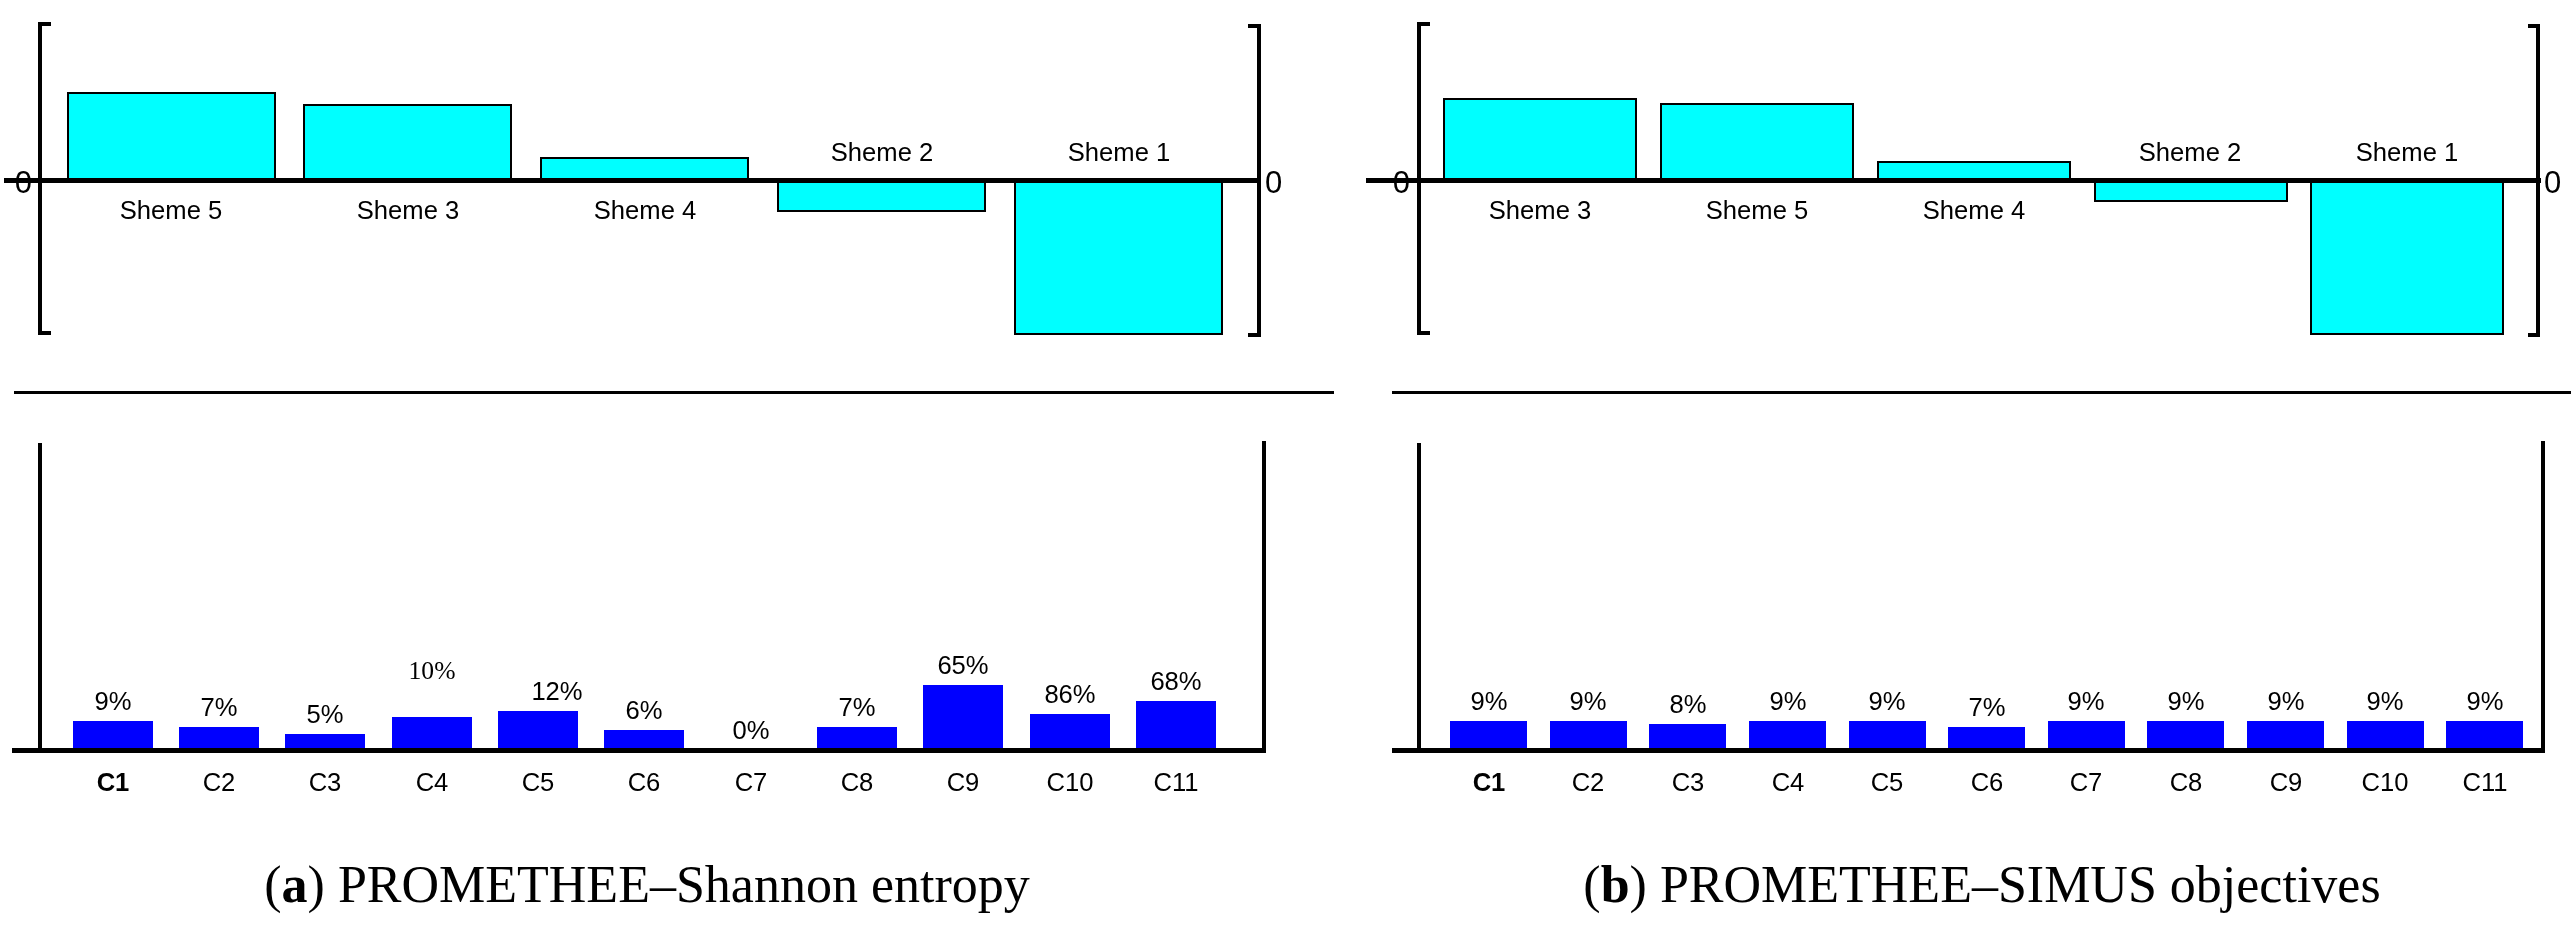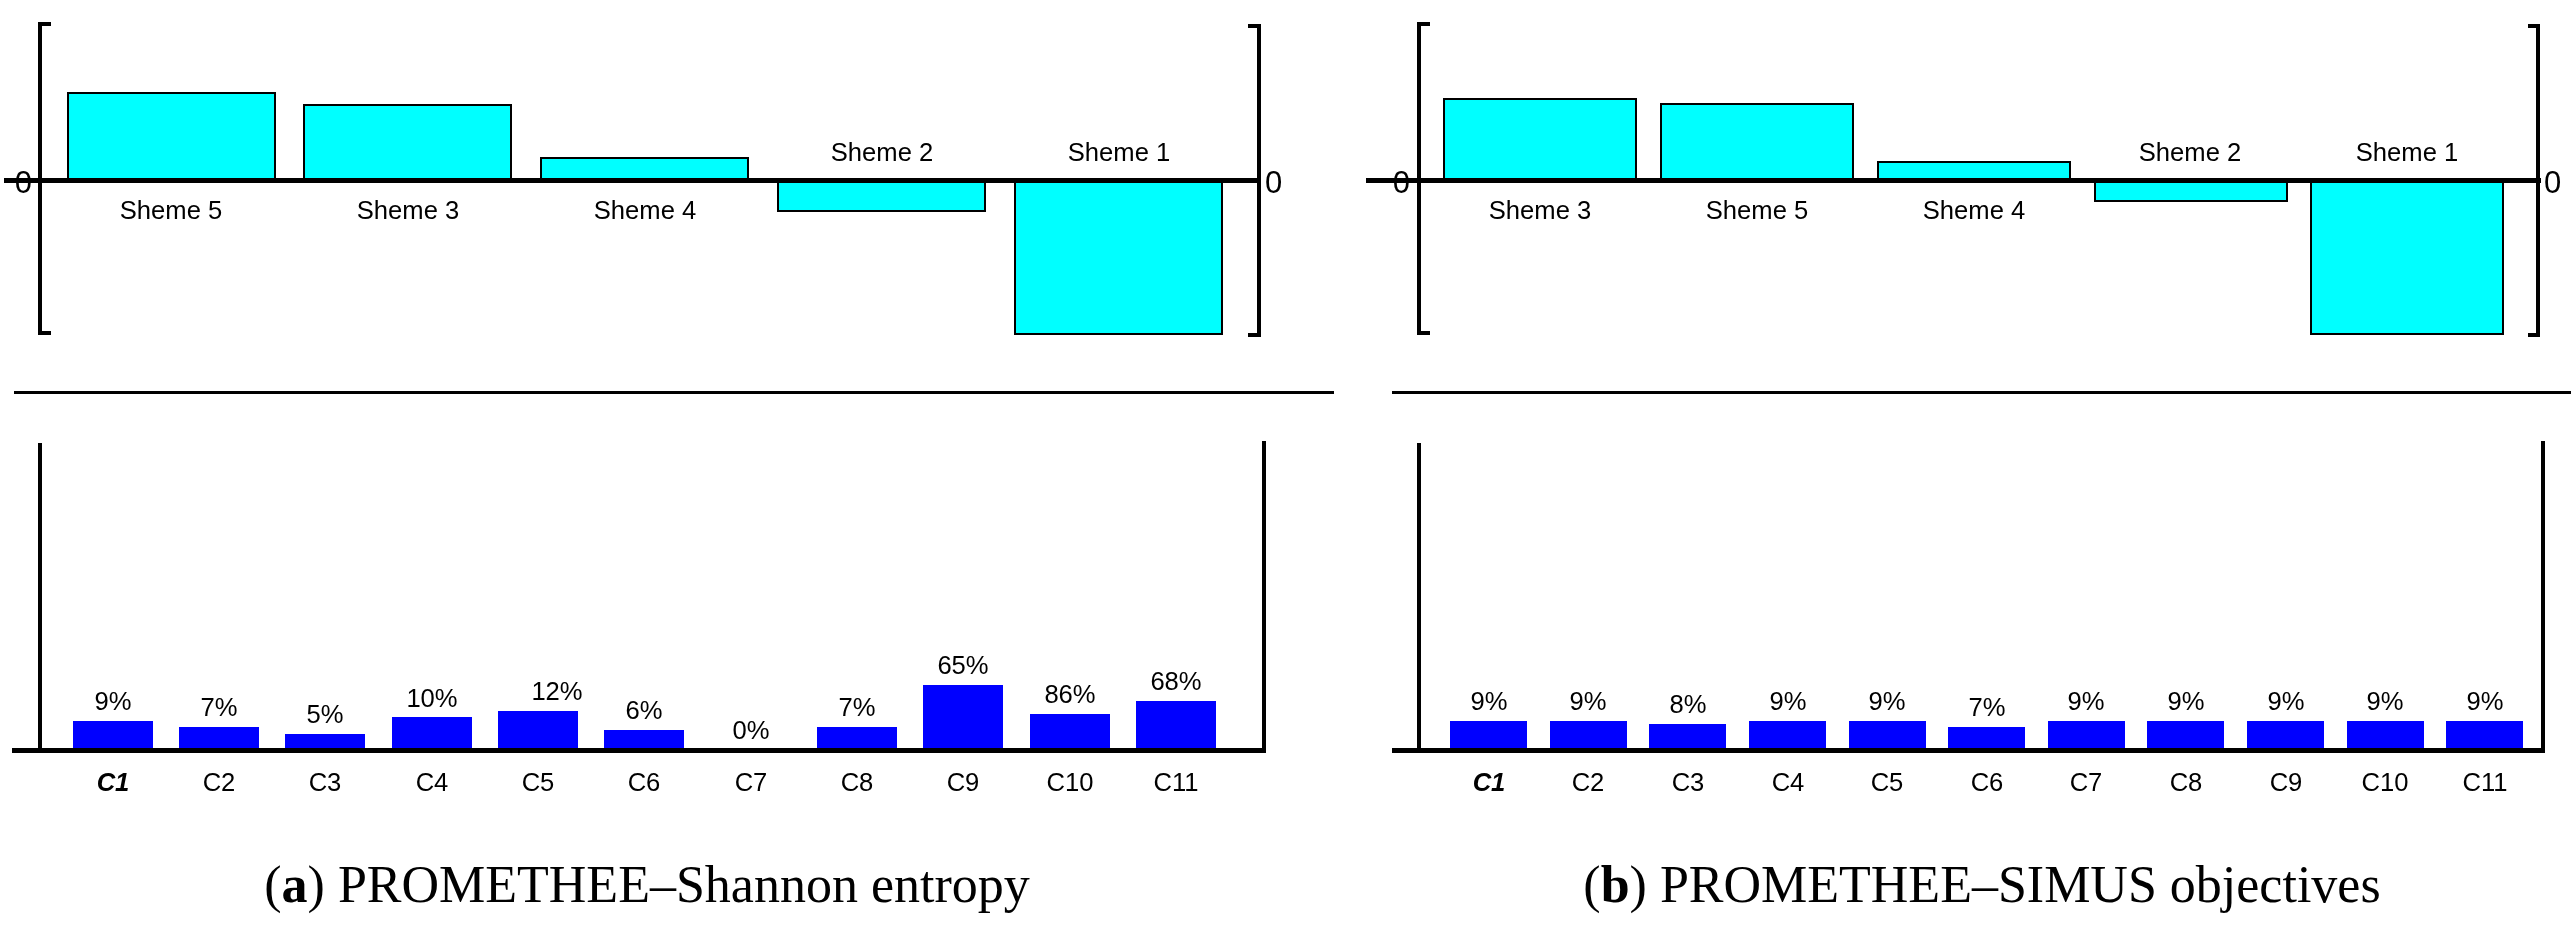--- a/index.html
+++ b/index.html
@@ -7,21 +7,21 @@
     position:relative;width:2576px;height:933px;background:#ffffff;
     font-family:"Liberation Sans",sans-serif;overflow:hidden;
   }
   .hline,.vline,.cap{position:absolute;background:#000000;}
   .flow-bar{position:absolute;background:#00ffff;border:2.7px solid #000000;box-sizing:border-box;}
   .wbar{position:absolute;background:#0000ff;}
   .lbl{
     position:absolute;transform:translate(-50%,-50%);
     font-size:25.6px;color:#000000;white-space:nowrap;line-height:1;
   }
-  .lbl.bold{font-weight:bold;font-style:italic;}
+  .lbl.bold{font-weight:bold;}
   .zero{
     position:absolute;font-size:31px;color:#000000;line-height:1;
     transform:translate(0,-50%);white-space:nowrap;
   }
   .zero.right-anchor{transform:translate(-100%,-50%);}
   .caption{
     position:absolute;top:859px;transform:translateX(-50%);
     font-family:"Liberation Serif",serif;font-size:52px;color:#000000;
     white-space:nowrap;line-height:1;
   }
@@ -80,21 +80,21 @@
     <div class="wbar" style="left: 73px; width: 80px; top: 721px; height: 29px; background: rgb(0, 0, 255);"></div>
     <div class="lbl" style="left: 113px; top: 702px;">9%</div>
     <div class="lbl bold" style="left: 113px; top: 783px;">C1</div>
     <div class="wbar" style="left: 179px; width: 80px; top: 727px; height: 23px; background: rgb(0, 0, 255);"></div>
     <div class="lbl" style="left: 219px; top: 708px;">7%</div>
     <div class="lbl" style="left: 219px; top: 783px;">C2</div>
     <div class="wbar" style="left: 285px; width: 80px; top: 734px; height: 16px; background: rgb(0, 0, 255);"></div>
     <div class="lbl" style="left: 325px; top: 715px;">5%</div>
     <div class="lbl" style="left: 325px; top: 783px;">C3</div>
     <div class="wbar" style="left: 392px; width: 80px; top: 717px; height: 32px; background: rgb(0, 0, 255);"></div>
-    <div class="lbl" style="left: 432px; top: 699px;">10%</div>
+    <div class="lbl" style="left: 432px; top: 671px; font-family: Liberation Serif, serif;">10%</div>
     <div class="lbl" style="left: 432px; top: 783px;">C4</div>
     <div class="wbar" style="left: 498px; width: 80px; top: 711px; height: 39px; background: rgb(0, 0, 255);"></div>
     <div class="lbl" style="left: 538px; top: 692px; margin-left: 19px;">12%</div>
     <div class="lbl" style="left: 538px; top: 783px;">C5</div>
     <div class="wbar" style="left: 604px; width: 80px; top: 730px; height: 19.5px; background: rgb(0, 0, 255);"></div>
     <div class="lbl" style="left: 644px; top: 711px;">6%</div>
     <div class="lbl" style="left: 644px; top: 783px;">C6</div>
     <div class="lbl" style="left: 751px; top: 731px;">0%</div>
     <div class="lbl" style="left: 751px; top: 783px;">C7</div>
     <div class="wbar" style="left: 817px; width: 80px; top: 727px; height: 23px; background: rgb(0, 0, 255);"></div>

